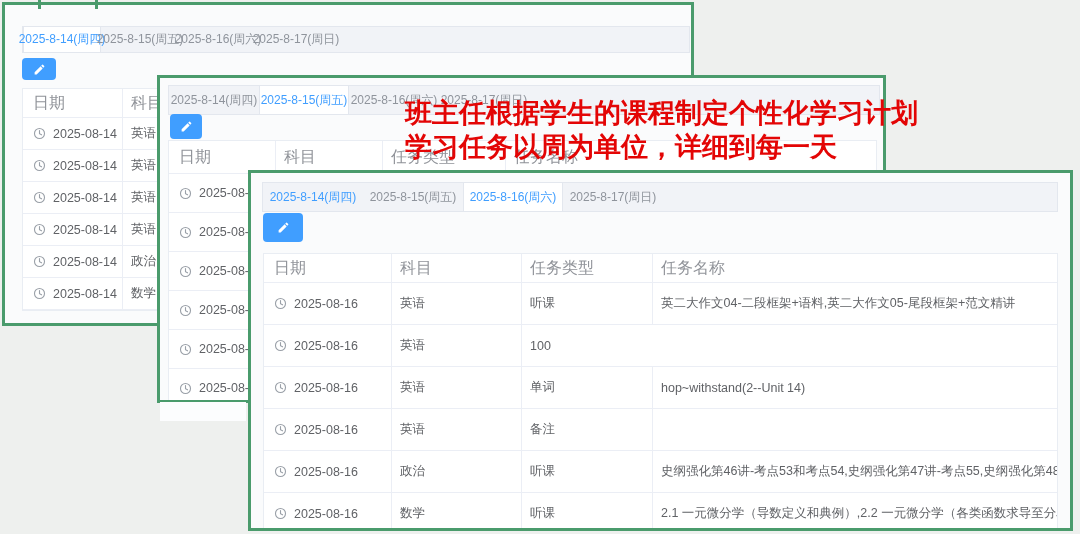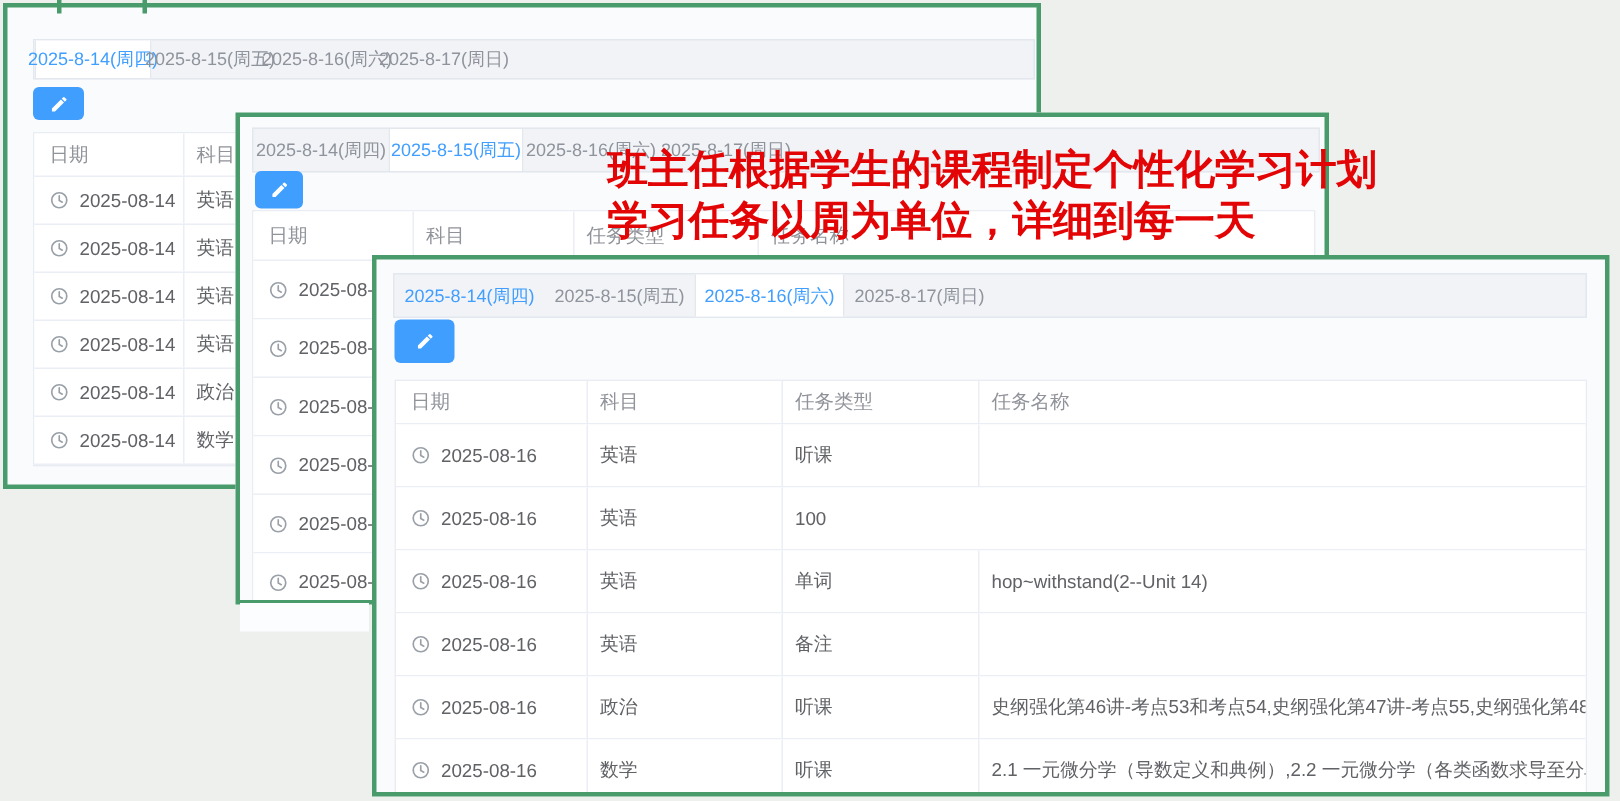--- a/index.html
+++ b/index.html
@@ -40,21 +40,21 @@
   .p0 .edit-btn{left:17px;top:53px;width:34px;height:22px;}
   .p1 .edit-btn{left:10px;top:36px;width:32px;height:25px;}
   .p2 .edit-btn{left:12px;top:40px;width:40px;height:29px;}
 
   
   .table{position:absolute;background:#fff;border:1px solid #e9edf3;box-sizing:border-box;}
   .p0 .table{left:17px;top:83px;right:6px;}
   .p1 .table{left:8px;top:62px;right:6px;}
   .p2 .table{left:12px;top:80px;right:12px;}
   .thead{display:flex;height:var(--hh);align-items:center;border-bottom:1px solid #ebeef5;background:#fff;}
-  .thead .cell{color:#909399;font-weight:500;font-size:13px;}
+  .thead .cell{color:#909399;font-weight:500;font-size:16px;}
   .trow{display:flex;height:var(--rh);align-items:center;border-bottom:1px solid #ebeef5;background:#fff;}
   .cell{box-sizing:border-box;height:100%;display:flex;align-items:center;
     padding:0 8px;font-size:12.5px;color:#606266;white-space:nowrap;overflow:hidden;flex:none;}
   .c0{width:var(--c0);padding-left:10px;gap:7px;border-right:1px solid #ebeef5;}
   .c1{width:var(--c1);border-right:1px solid #ebeef5;}
   .c2{width:var(--c2);border-right:1px solid #ebeef5;}
   .c3{flex:1;border-right:none;}
   .p0 .c1{flex:1;border-right:none;}
   .clk{width:13px;height:13px;flex:none;}
 
@@ -273,20 +273,21 @@
           <div class="trow">
             <div class="cell c0">
               <svg class="clk" viewBox="0 0 14 14">
                 <circle cx="7" cy="7" r="5.4" fill="none" stroke="#9aa0a8" stroke-width="1.2"></circle>
                 <path d="M7 3.8v3.4l2.2 1.2" fill="none" stroke="#9aa0a8" stroke-width="1.2" stroke-linecap="round"></path>
               </svg>
               <span>2025-08-16</span>
             </div>
             <div class="cell c1">英语</div>
             <div class="cell c2">听课</div>
+            <div class="cell c3">英二大作文04-二段框架+语料,英二大作文05-尾段框架+范文精讲</div>
           </div>
           <div class="trow">
             <div class="cell c0">
               <svg class="clk" viewBox="0 0 14 14">
                 <circle cx="7" cy="7" r="5.4" fill="none" stroke="#9aa0a8" stroke-width="1.2"></circle>
                 <path d="M7 3.8v3.4l2.2 1.2" fill="none" stroke="#9aa0a8" stroke-width="1.2" stroke-linecap="round"></path>
               </svg>
               <span>2025-08-16</span>
             </div>
             <div class="cell c1">英语</div>

